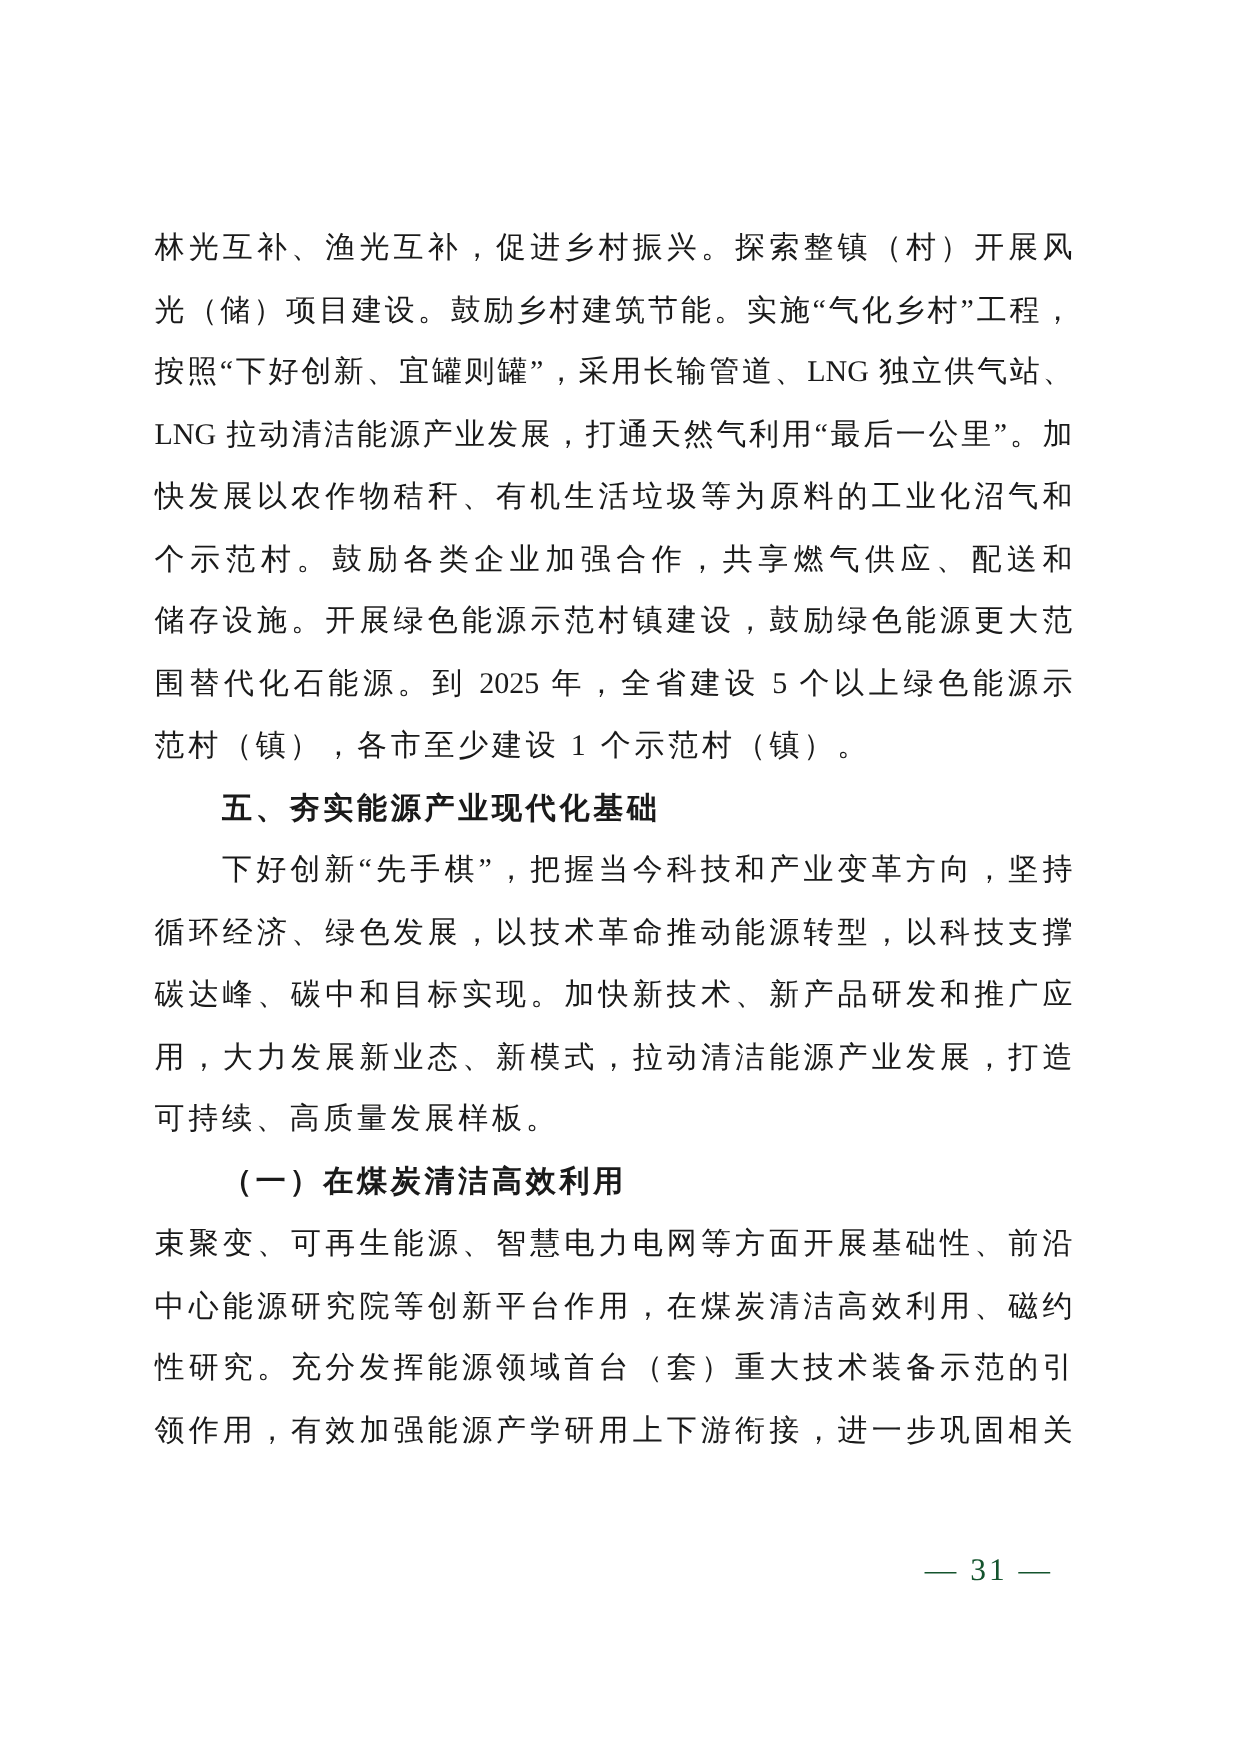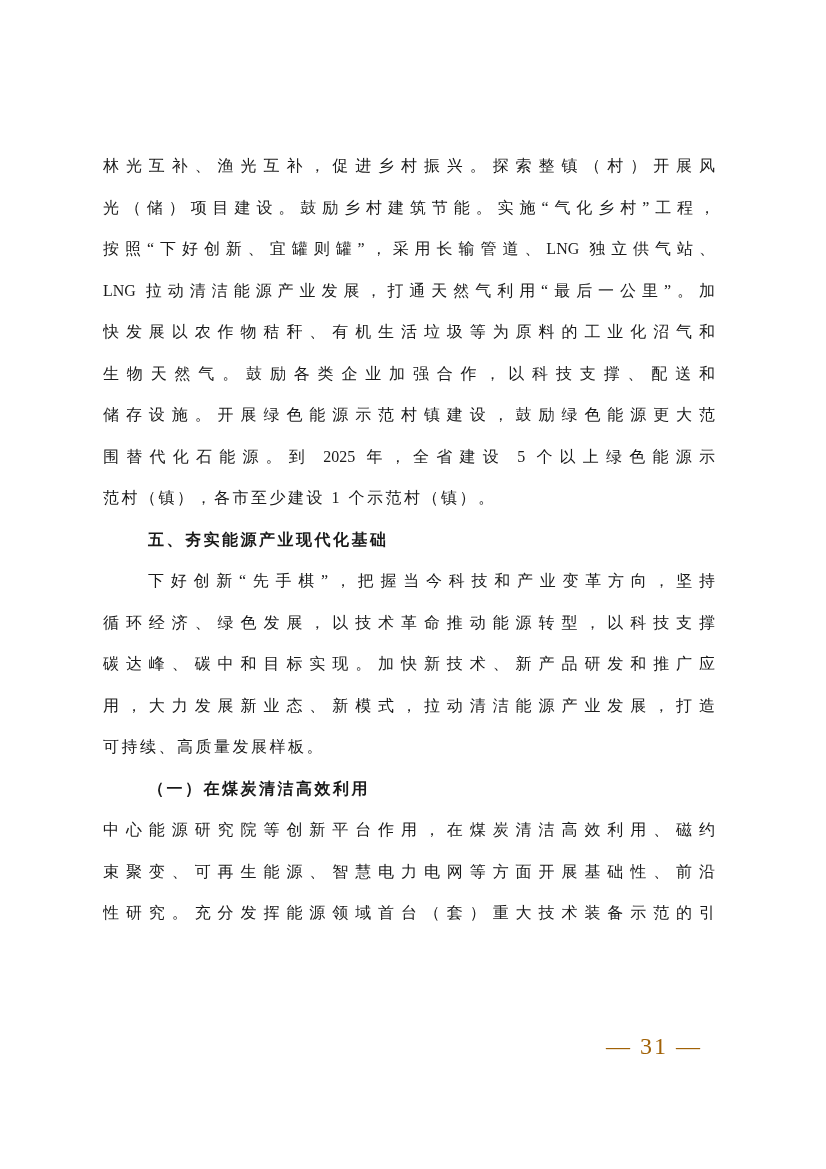--- a/index.html
+++ b/index.html
@@ -18,21 +18,21 @@
   }
   .text-block {
     position: absolute;
     left: 103px;
     top: 145px;
     width: 612px;
   }
   .line {
     height: 41.5px;
     line-height: 41.5px;
-    font-size: 16px;
+    font-size: 20px;
     letter-spacing: 2.5px;
     text-align: left;
     overflow: hidden;
     white-space: nowrap;
   }
   .line.justify {
     letter-spacing: 0;
     white-space: normal;
     text-align: justify;
     text-align-last: justify;
@@ -43,45 +43,46 @@
   .line.heading-1,
   .line.heading-2,
   .bold-lead {
     font-family: Liberation Sans, sans-serif;
     font-weight: 700;
   }
   .page-number {
     position: absolute;
     top: 1032px;
     right: 124px;
-    font-size: 24px;
+    font-size: 21px;
     letter-spacing: 2px;
     line-height: 28px;
-    color: #a16207;
+    color: #14532d;
   }
 </style>
 </head>
 <body>
 
 <div class="page">
   <div class="text-block">
       <div class="line body justify">林光互补、渔光互补，促进乡村振兴。探索整镇（村）开展风</div>
       <div class="line body justify">光（储）项目建设。鼓励乡村建筑节能。实施“气化乡村”工程，</div>
       <div class="line body justify">按照“下好创新、宜罐则罐”，采用长输管道、LNG 独立供气站、</div>
       <div class="line body justify">LNG 拉动清洁能源产业发展，打通天然气利用“最后一公里”。加</div>
       <div class="line body justify">快发展以农作物秸秆、有机生活垃圾等为原料的工业化沼气和</div>
-      <div class="line body justify">生物天然气。鼓励各类企业加强合作，以科技支撑、配送和</div>
+      <div class="line body justify">个示范村。鼓励各类企业加强合作，共享燃气供应、配送和</div>
       <div class="line body justify">储存设施。开展绿色能源示范村镇建设，鼓励绿色能源更大范</div>
       <div class="line body justify">围替代化石能源。到 2025 年，全省建设 5 个以上绿色能源示</div>
       <div class="line body">范村（镇），各市至少建设 1 个示范村（镇）。</div>
       <div class="line heading-1 indent">五、夯实能源产业现代化基础</div>
       <div class="line body indent justify">下好创新“先手棋”，把握当今科技和产业变革方向，坚持</div>
       <div class="line body justify">循环经济、绿色发展，以技术革命推动能源转型，以科技支撑</div>
       <div class="line body justify">碳达峰、碳中和目标实现。加快新技术、新产品研发和推广应</div>
       <div class="line body justify">用，大力发展新业态、新模式，拉动清洁能源产业发展，打造</div>
       <div class="line body">可持续、高质量发展样板。</div>
       <div class="line heading-2 indent">（一）在煤炭清洁高效利用</div>
+      <div class="line body justify">束聚变、可再生能源、智慧电力电网等方面开展基础性、前沿</div>
       <div class="line body justify">中心能源研究院等创新平台作用，在煤炭清洁高效利用、磁约</div>
-      <div class="line body justify">束聚变、可再生能源、智慧电力电网等方面开展基础性、前沿</div>
       <div class="line body justify">性研究。充分发挥能源领域首台（套）重大技术装备示范的引</div>
+      <div class="line body justify">领作用，有效加强能源产学研用上下游衔接，进一步巩固相关</div>
     </div>
   <div class="page-number">— 31 —</div>
 </div>
 
 </body></html>

